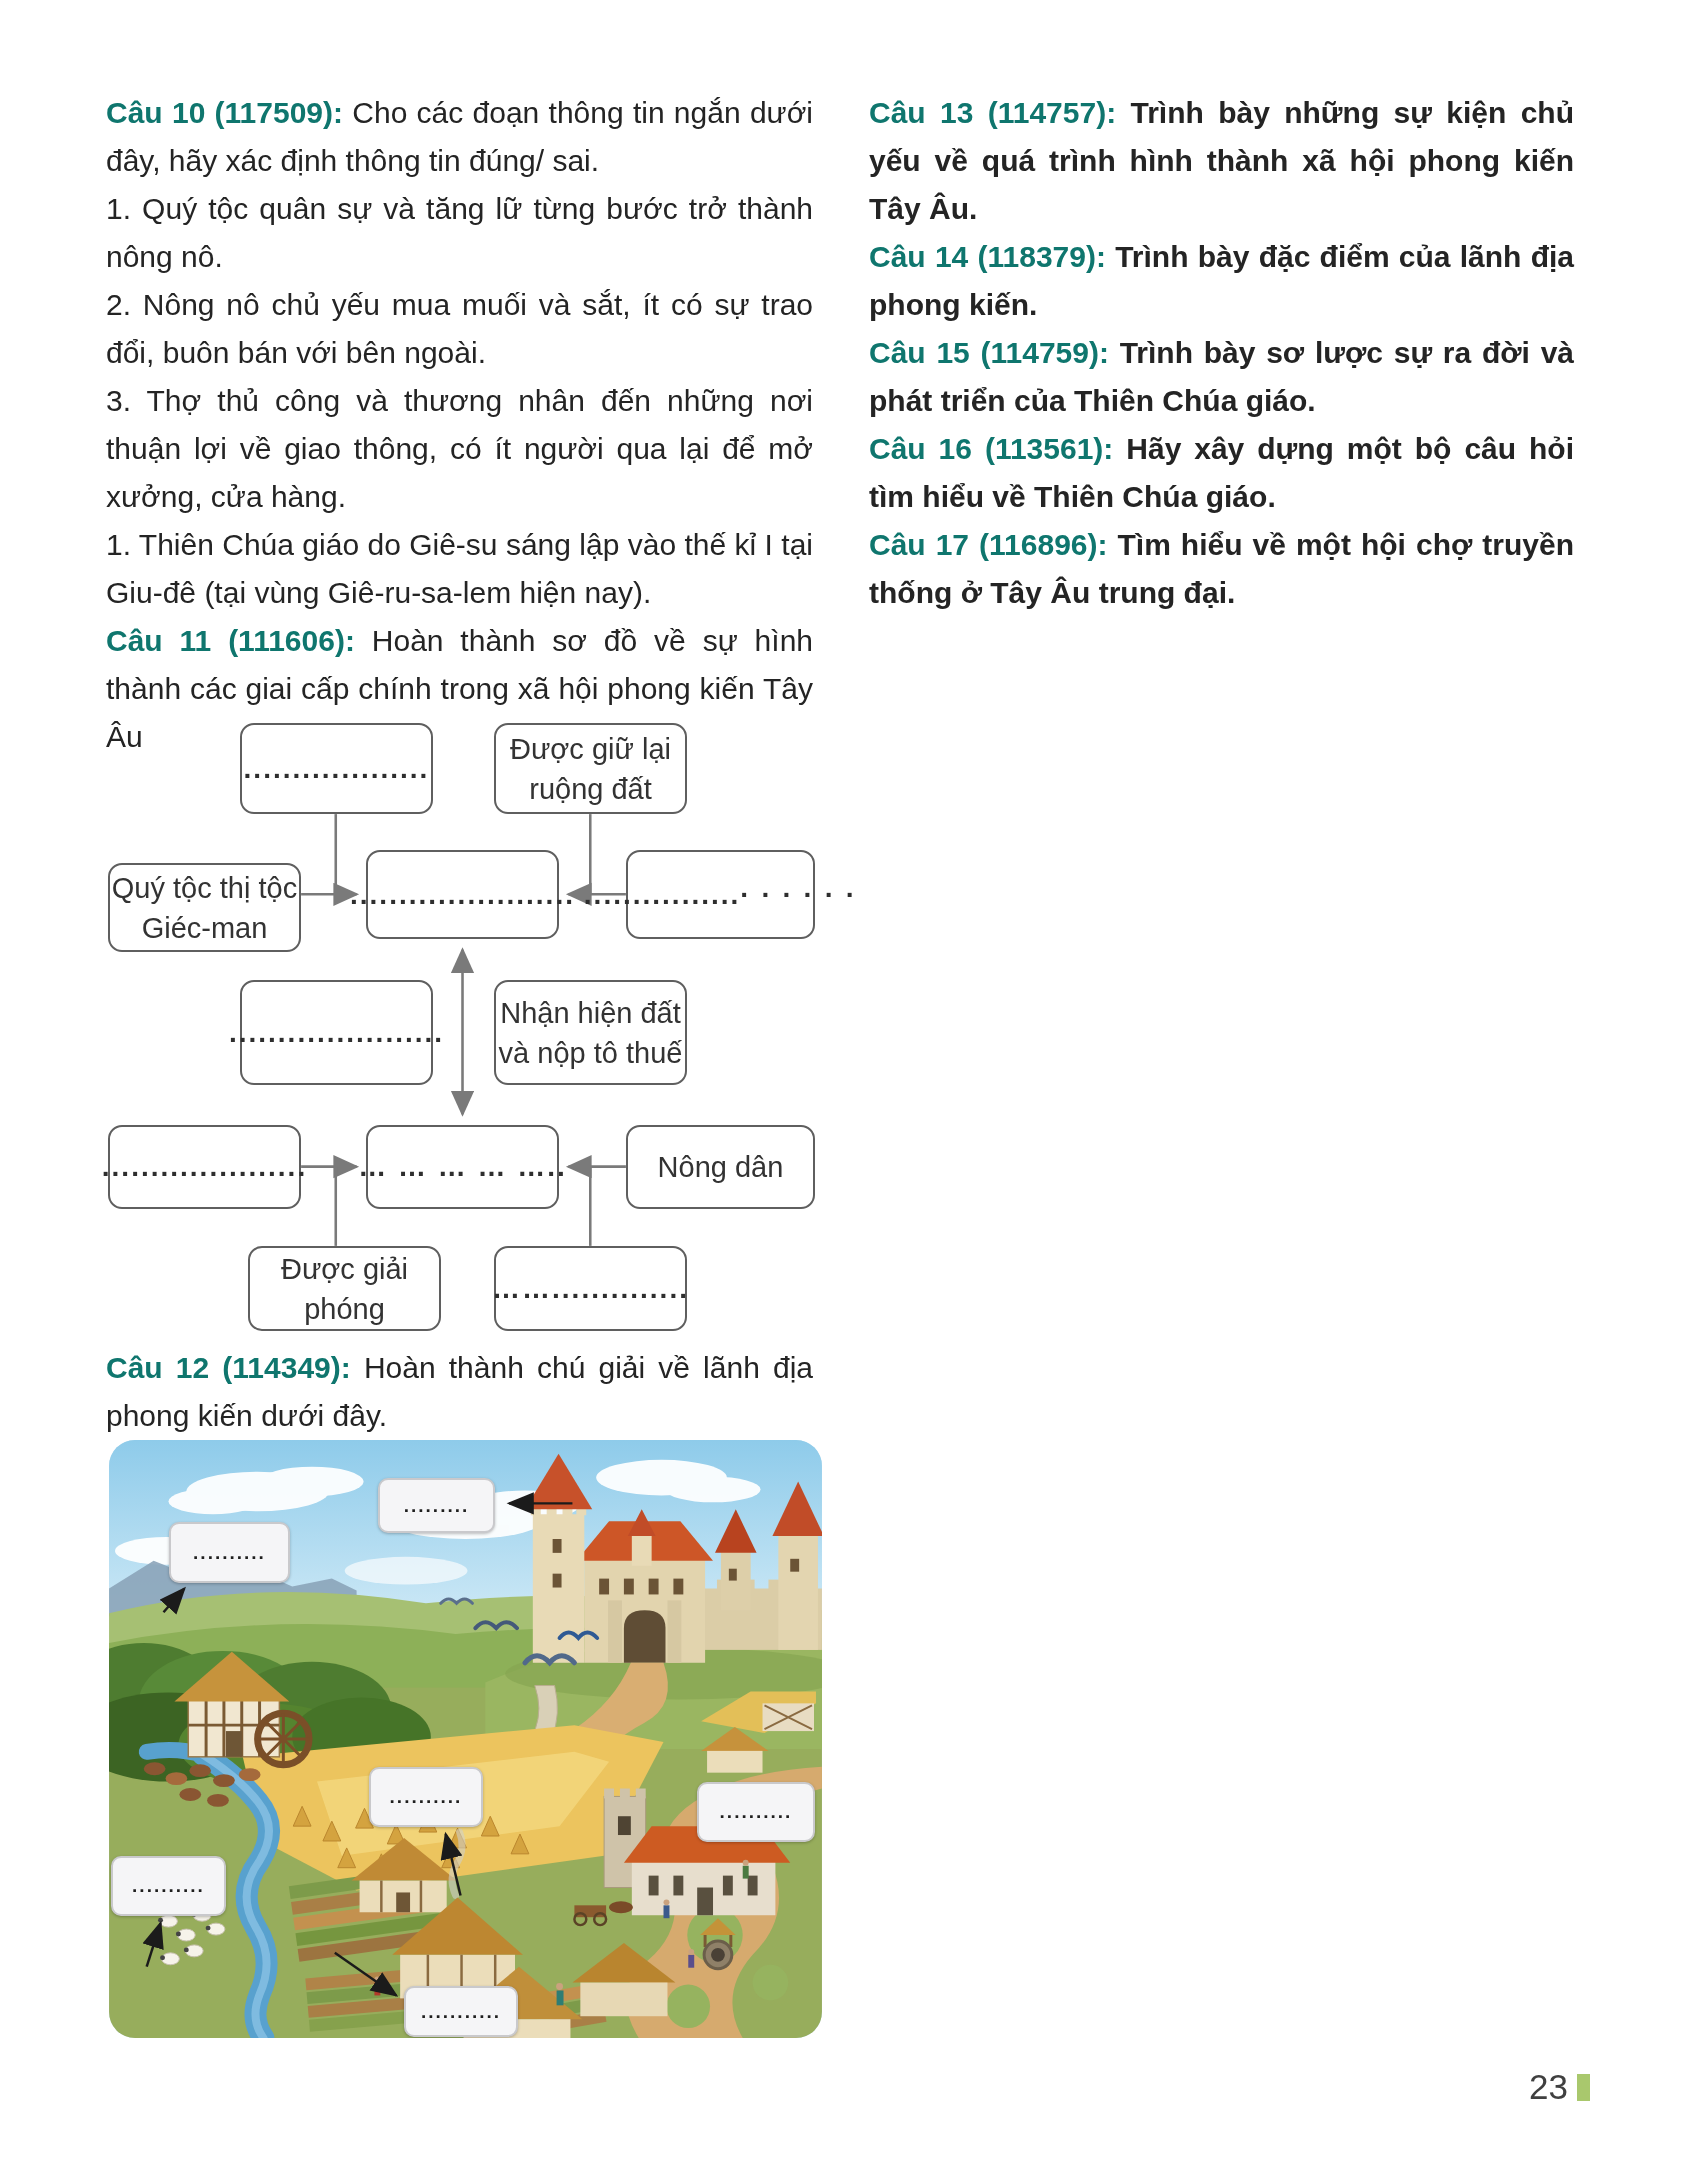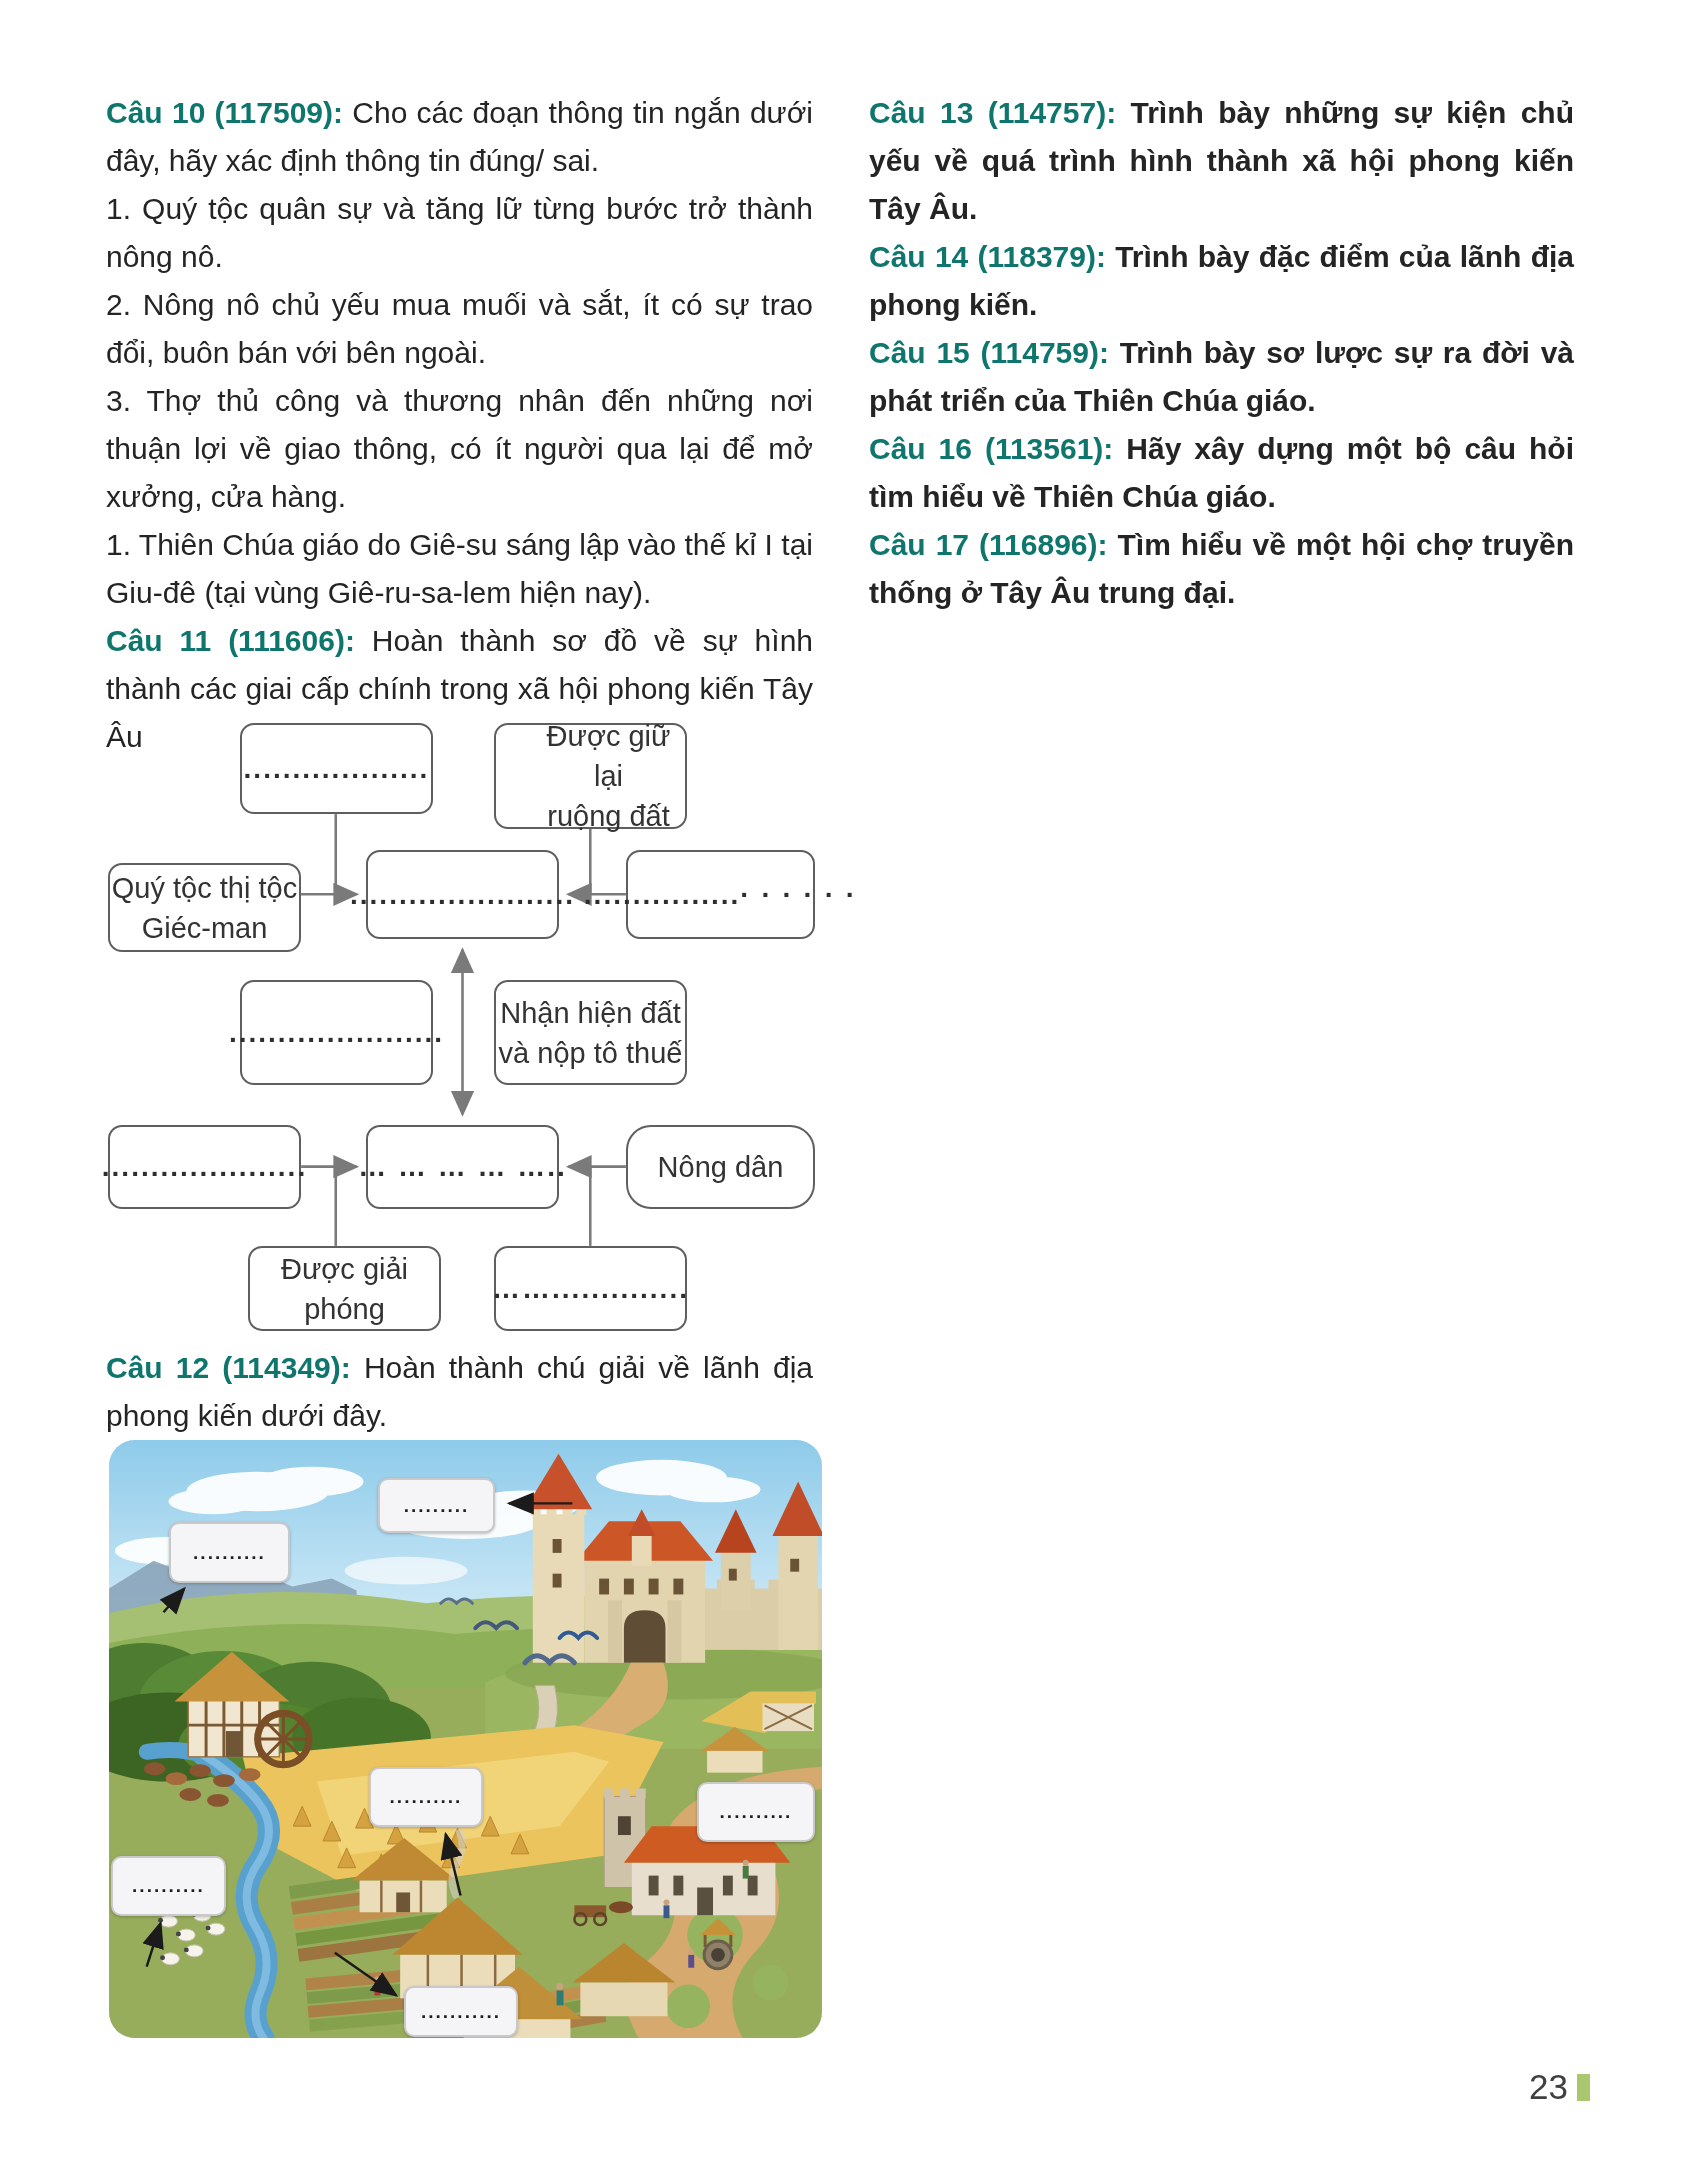--- a/index.html
+++ b/index.html
@@ -75,21 +75,21 @@
         <path d="M197,450 H253" marker-end="url(#ah)"></path>
         <path d="M232,450 V530"></path>
         <path d="M525,450 H467" marker-end="url(#ah)"></path>
         <path d="M489,450 V530"></path>
       </g>
     </svg>
 
     <div class="dbox" style="left:134px;top:2px;width:193px;height:91px;">
         <span class="dots">...................</span>
       </div>
-    <div class="dbox" style="left:388px;top:2px;width:193px;height:106px;padding-left:36px;">
+    <div class="dbox" style="left:388px;top:2px;width:193px;height:91px;">
         <span>Được giữ lại</span>
         <span>ruộng đất</span>
       </div>
 
     <div class="dbox" style="left:2px;top:142px;width:193px;height:89px;">
         <span>Quý tộc thị tộc</span>
         <span>Giéc-man</span>
       </div>
     <div class="dbox" style="left:260px;top:129px;width:193px;height:89px;">
         <span class="dots">.......................</span>
@@ -105,21 +105,21 @@
         <span>Nhận hiện đất</span>
         <span>và nộp tô thuế</span>
       </div>
 
     <div class="dbox" style="left:2px;top:404px;width:193px;height:84px;">
         <span class="dots">.....................</span>
       </div>
     <div class="dbox" style="left:260px;top:404px;width:193px;height:84px;">
         <span class="dots">… … … … …..</span>
       </div>
-    <div class="dbox" style="left:520px;top:404px;width:189px;height:84px;border-radius:25px;">
+    <div class="dbox" style="left:520px;top:404px;width:189px;height:84px;">
         <span>Nông dân</span>
       </div>
 
     <div class="dbox" style="left:134px;top:525px;width:193px;height:85px;margin-left:8px;">
         <span>Được giải</span>
         <span>phóng</span>
       </div>
     <div class="dbox" style="left:388px;top:525px;width:193px;height:85px;">
         <span class="dots">……..............</span>
       </div>

